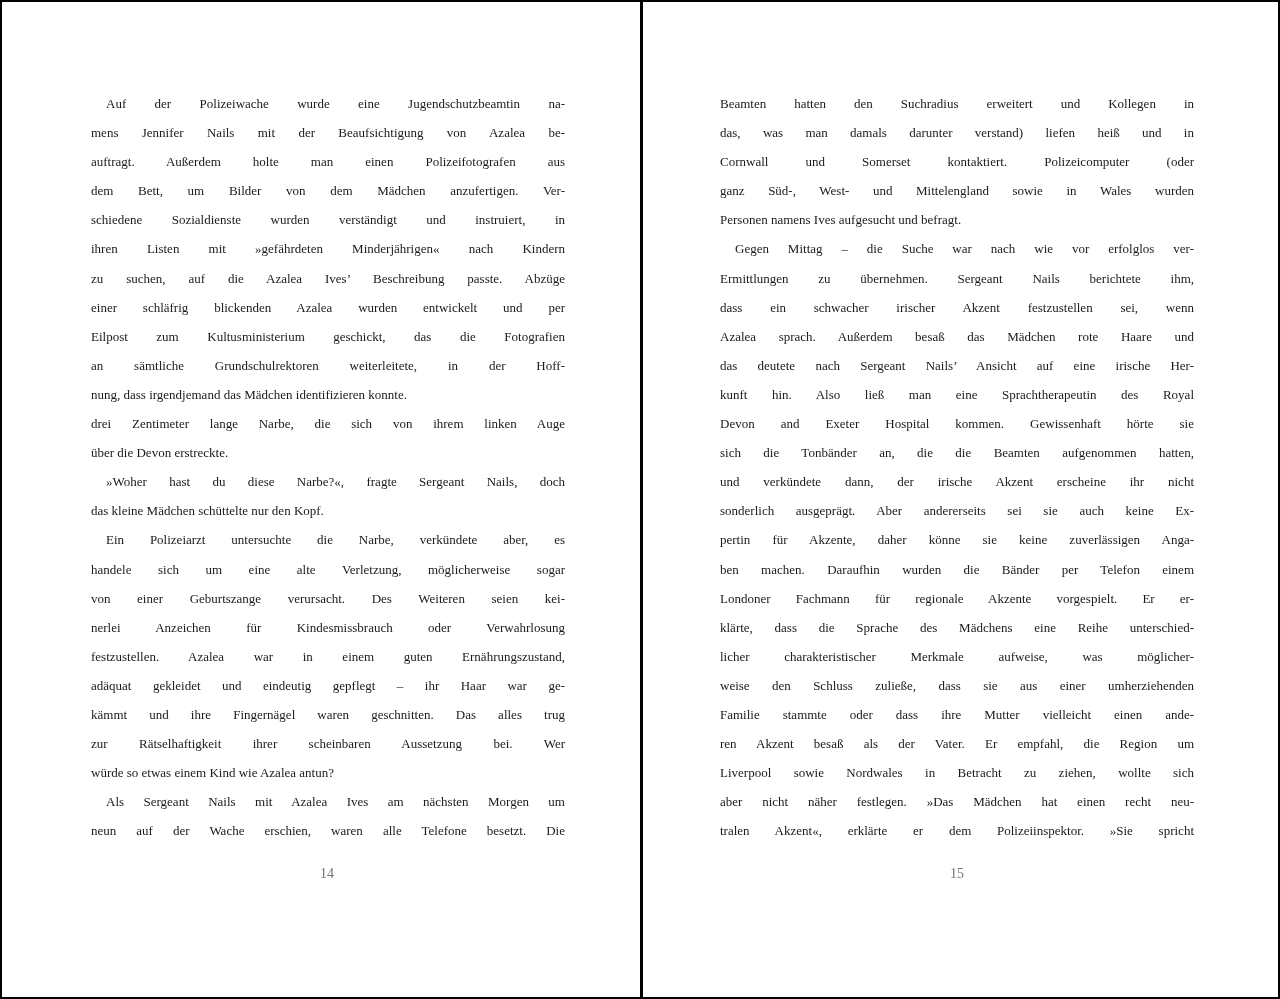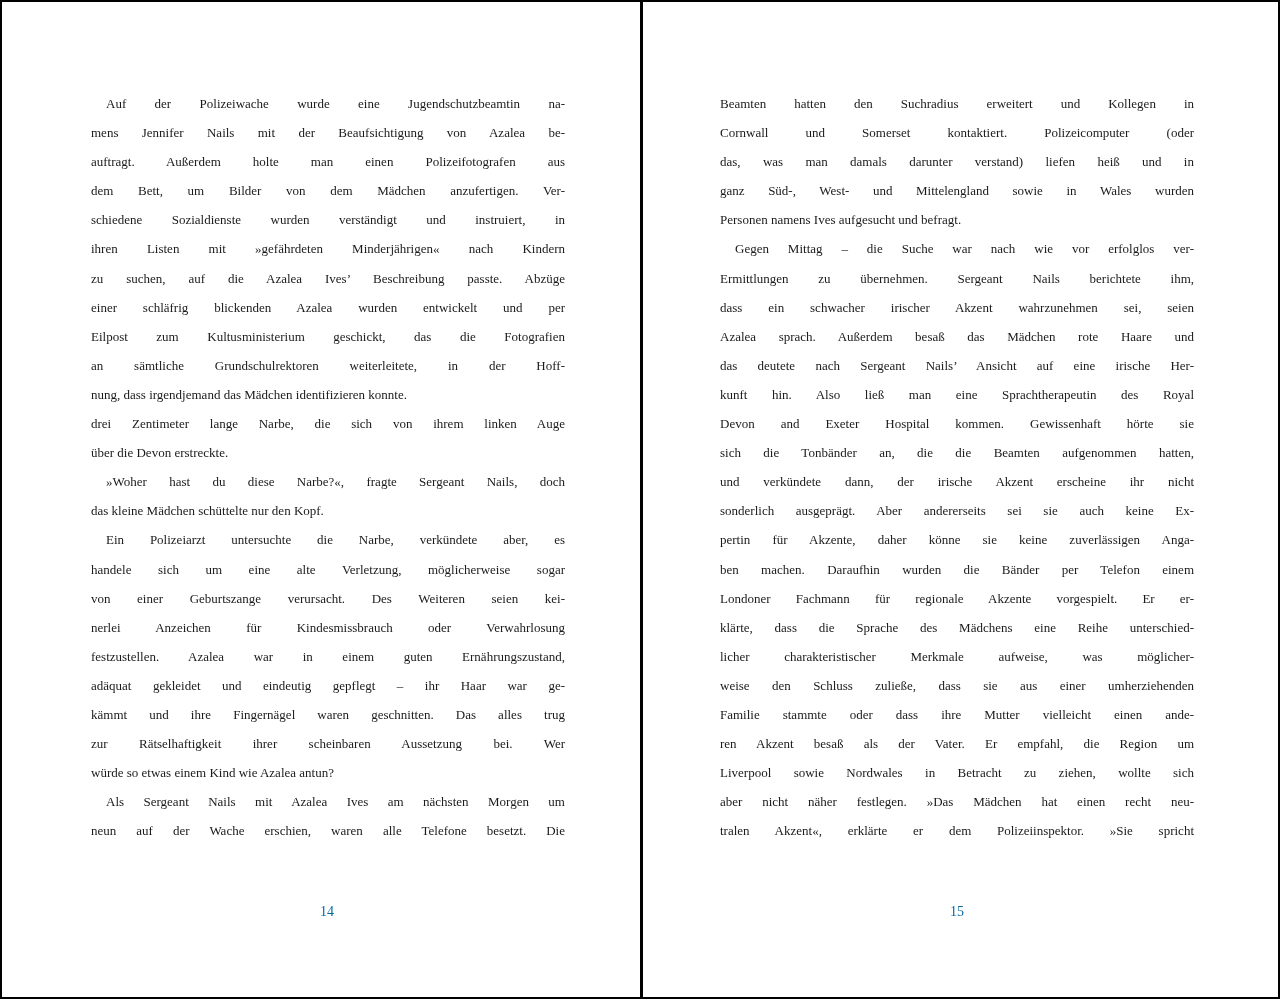--- a/index.html
+++ b/index.html
@@ -18,23 +18,23 @@
   }
   .page.left { left: 89px; }
   .page.right { left: 718px; }
   .line {
     display: block; height: 29.1px; white-space: nowrap;
     text-align: justify; text-align-last: justify;
   }
   .line.last { text-align-last: left; }
   .line.indent { padding-left: 15px; }
   .pagenum {
-    position: absolute; top: 902px; width: 40px; text-align: center;
+    position: absolute; top: 864px; width: 40px; text-align: center;
     font-family: "Liberation Serif", "DejaVu Serif", serif;
-    font-size: 14px; color: #0369a1;
+    font-size: 14px; color: #737373;
   }
   .pagenum.left { left: 305px; }
   .pagenum.right { left: 935px; }
 </style>
 </head>
 <body>
 
 <div class="frame">
   <div class="divider"></div>
 
@@ -63,27 +63,27 @@
       <span class="line">kämmt und ihre Fingernägel waren geschnitten. Das alles trug</span>
       <span class="line">zur Rätselhaftigkeit ihrer scheinbaren Aussetzung bei. Wer</span>
       <span class="line last">würde so etwas einem Kind wie Azalea antun?</span>
       <span class="line indent">Als Sergeant Nails mit Azalea Ives am nächsten Morgen um</span>
       <span class="line">neun auf der Wache erschien, waren alle Telefone besetzt. Die</span>
     </div>
   <div class="pagenum left">14</div>
 
   <div class="page right" id="right-lines">
       <span class="line">Beamten hatten den Suchradius erweitert und Kollegen in</span>
+      <span class="line">das, was man damals darunter verstand) liefen heiß und in</span>
       <span class="line">Cornwall und Somerset kontaktiert. Polizeicomputer (oder</span>
-      <span class="line">das, was man damals darunter verstand) liefen heiß und in</span>
       <span class="line">ganz Süd-, West- und Mittelengland sowie in Wales wurden</span>
       <span class="line last">Personen namens Ives aufgesucht und befragt.</span>
       <span class="line indent">Gegen Mittag – die Suche war nach wie vor erfolglos ver-</span>
       <span class="line">Ermittlungen zu übernehmen. Sergeant Nails berichtete ihm,</span>
-      <span class="line">dass ein schwacher irischer Akzent wahrzunehmen sei, seien</span>
+      <span class="line">dass ein schwacher irischer Akzent festzustellen sei, wenn</span>
       <span class="line">Azalea sprach. Außerdem besaß das Mädchen rote Haare und</span>
       <span class="line">das deutete nach Sergeant Nails’ Ansicht auf eine irische Her-</span>
       <span class="line">kunft hin. Also ließ man eine Sprachtherapeutin des Royal</span>
       <span class="line">Devon and Exeter Hospital kommen. Gewissenhaft hörte sie</span>
       <span class="line">sich die Tonbänder an, die die Beamten aufgenommen hatten,</span>
       <span class="line">und verkündete dann, der irische Akzent erscheine ihr nicht</span>
       <span class="line">sonderlich ausgeprägt. Aber andererseits sei sie auch keine Ex-</span>
       <span class="line">pertin für Akzente, daher könne sie keine zuverlässigen Anga-</span>
       <span class="line">ben machen. Daraufhin wurden die Bänder per Telefon einem</span>
       <span class="line">Londoner Fachmann für regionale Akzente vorgespielt. Er er-</span>

